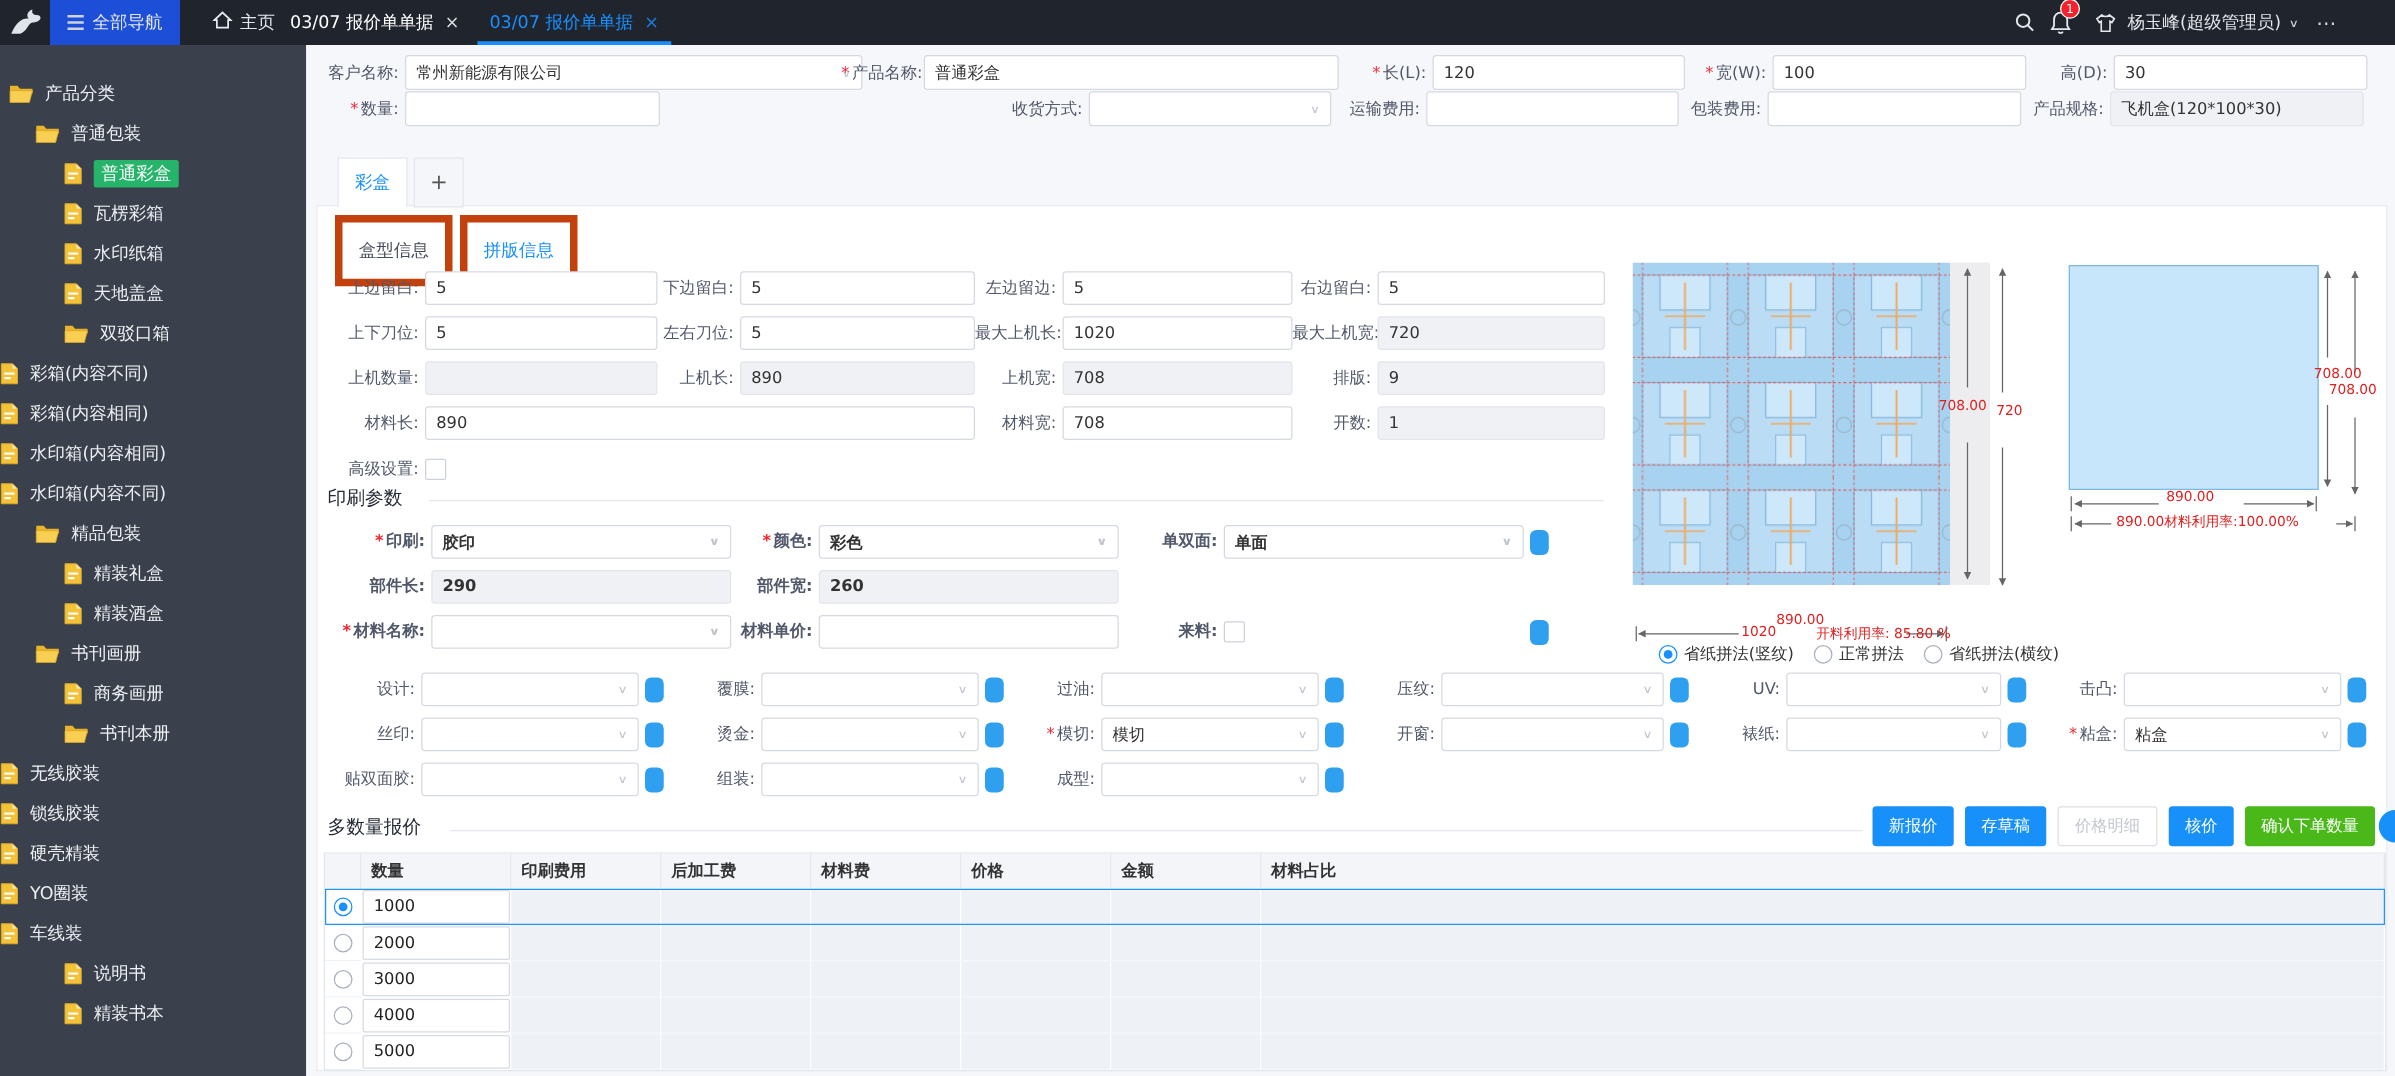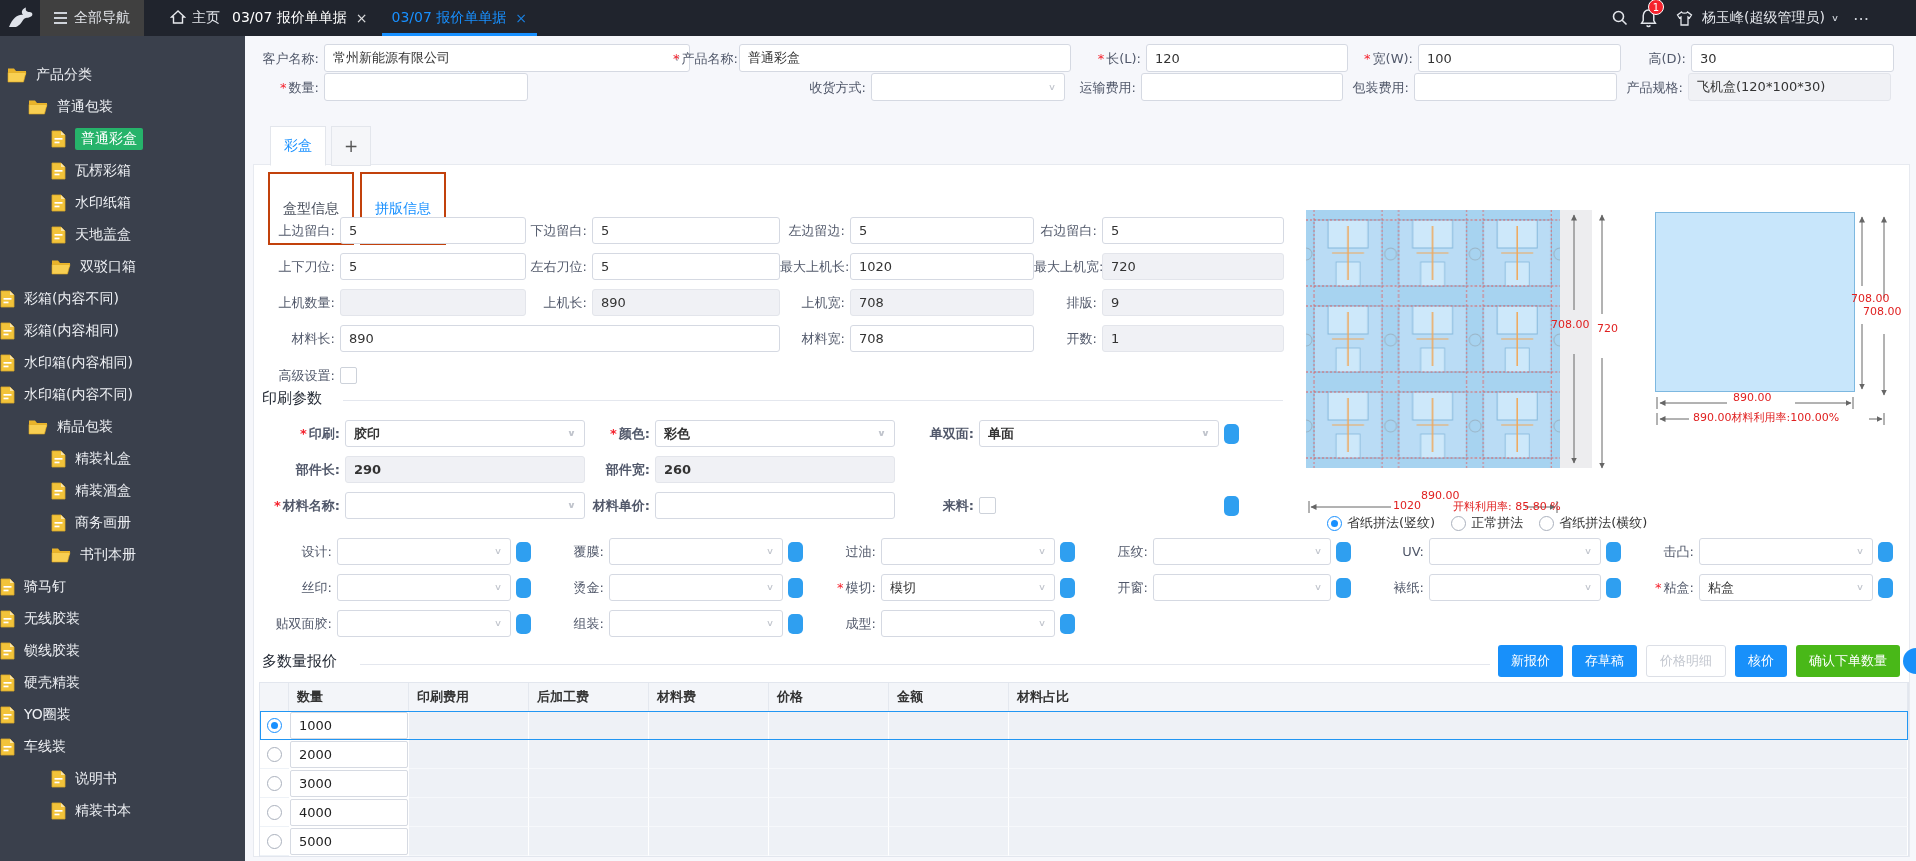--- a/index.html
+++ b/index.html
@@ -1,21 +1,21 @@
 <!DOCTYPE html>
 <html><head>
 <meta charset="utf-8">
 <style>
   html,body{margin:0;padding:0;background:#262a33;}
   #app{position:relative;width:1916px;height:861px;overflow:hidden;background:#f4f6f9;
        font-family:"DejaVu Sans","Liberation Sans",sans-serif;-webkit-font-smoothing:antialiased;}
   
   #topbar{position:absolute;left:0;top:0;width:1916px;height:36px;background:#20242d;display:flex;align-items:center;color:#e3e6eb;}
   .logo{width:40px;height:36px;display:flex;align-items:center;justify-content:center;}
-  .navtog{height:36px;background:#404040;display:flex;align-items:center;gap:7px;padding:0 14px;font-size:14px;cursor:pointer;}
+  .navtog{height:36px;background:#1d4ed8;display:flex;align-items:center;gap:7px;padding:0 14px;font-size:14px;cursor:pointer;}
   .burger{display:flex;flex-direction:column;gap:3px;}
   .burger i{display:block;width:13px;height:2px;background:#cfd3da;}
   .home{display:flex;align-items:center;gap:6px;margin-left:26px;font-size:14px;cursor:pointer;}
   .tb-tab{position:relative;height:36px;display:flex;align-items:center;gap:9px;padding:0 12px;font-size:14px;color:#fff;cursor:pointer;}
   .tb-tab:first-of-type{margin-left:28px;}
   .tb-tab .x{font-size:14px;opacity:.85;}
   .tb-tab.active{color:#1890ff;}
   .tb-tab.active::after{content:"";position:absolute;left:2px;right:2px;bottom:0;height:3px;background:#1890ff;}
   .tb-sp{flex:1;}
   .tb-ic{display:flex;align-items:center;justify-content:center;width:28px;height:36px;cursor:pointer;}
@@ -45,21 +45,21 @@
   .caret{color:#c0c4cc;font-size:11px;margin-left:4px;transform:scaleY(.8);}
   .ctl.ro{background:#f0f1f5;border-color:#e3e5eb;}
   .chk{width:15px;height:15px;border:1px solid #cdd2da;border-radius:2px;background:#fff;align-self:center;cursor:pointer;}
   .sq{width:15px;height:20px;border-radius:5px;background:#2f9ff0;align-self:center;justify-self:start;margin-left:5px;cursor:pointer;}
   
   #ptabs{position:absolute;left:25px;top:90px;display:flex;gap:5px;z-index:3;}
   .ptab{height:38px;display:flex;align-items:center;padding:0 13px;background:#fff;border:1px solid #e3e6ec;border-bottom:1px solid #fff;
         font-size:14px;color:#1890ff;cursor:pointer;}
   .ptab.add{background:#f5f6f9;color:#555;border-bottom:1px solid #e3e6ec;font-size:17px;padding:0 12px;}
   #itabs{position:absolute;left:23px;top:136px;display:flex;gap:6px;z-index:3;}
-  .itab{height:37px;padding:16px 13px;font-size:14px;border:2px solid #c2410c;background:#fff;color:#454c59;display:flex;align-items:center;cursor:pointer;}
+  .itab{height:37px;padding:4px 13px;font-size:14px;border:6px solid #c2410c;background:#fff;color:#454c59;display:flex;align-items:center;cursor:pointer;}
   .itab.active{color:#1890ff;}
   
   .prow{display:grid;height:27px;margin-bottom:9px;}
   .panel-row{grid-template-columns:78px 186px 66px 188px 70px 184px 68px 182px;}
   .print-row{grid-template-columns:83px 240px 70px 240px 84px 240px 26px;font-weight:bold;}
   .proc-row{grid-template-columns:75px 174px 27px 71px 174px 27px 71px 174px 27px 71px 178px 27px 71px 172px 27px 71px 174px 27px;}
   #panel-rows{position:absolute;left:17px;top:181px;z-index:3;}
   #print-rows{position:absolute;left:17px;top:384px;z-index:3;}
   #proc-rows{position:absolute;left:17px;top:502px;z-index:3;}
   #adv-row{position:absolute;left:17px;top:326px;display:flex;align-items:center;z-index:3;}
@@ -293,50 +293,48 @@
         <span class="s-ico">
           <svg width="15" height="18" viewBox="0 0 15 18">
             <path d="M1 1 h9 l4 4 v12 h-13 z" fill="#f2c33a" stroke="#d9a82a" stroke-width="0.8"></path>
             <path d="M10 1 l4 4 h-4 z" fill="#fff" opacity="0.55"></path>
             <rect x="3.5" y="8" width="8" height="1.7" fill="#fff"></rect>
             <rect x="3.5" y="11.6" width="5" height="1.7" fill="#fff"></rect>
           </svg>
         </span>
         <span class="s-lbl">精装酒盒</span>
       </div>
-      <div class="s-item lv2">
-        <span class="s-ico">
-          <svg width="15" height="18" viewBox="0 0 15 18">
-            <path d="M1 1 h9 l4 4 v12 h-13 z" fill="#f2c33a" stroke="#d9a82a" stroke-width="0.8"></path>
-            <path d="M10 1 l4 4 h-4 z" fill="#fff" opacity="0.55"></path>
-            <rect x="3.5" y="8" width="8" height="1.7" fill="#fff"></rect>
-            <rect x="3.5" y="11.6" width="5" height="1.7" fill="#fff"></rect>
-          </svg>
-        </span>
-        <span class="s-lbl">商务画册</span>
-      </div>
-      <div class="s-item lv2">
+      <div class="s-item lv1">
         <span class="s-ico">
           <svg width="20" height="16" viewBox="0 0 20 16">
             <path d="M1 1.5 h6 l2 2.5 h10 v4 h-18 z" fill="#e9b32a"></path>
             <path d="M1 5.5 h18 l-2.5 9.5 h-15.5 z" fill="#f8cf52" stroke="#dba61f" stroke-width="0.6"></path>
           </svg>
         </span>
+        <span class="s-lbl">书刊画册</span>
+      </div>
+      <div class="s-item lv2">
+        <span class="s-ico">
+          <svg width="15" height="18" viewBox="0 0 15 18">
+            <path d="M1 1 h9 l4 4 v12 h-13 z" fill="#f2c33a" stroke="#d9a82a" stroke-width="0.8"></path>
+            <path d="M10 1 l4 4 h-4 z" fill="#fff" opacity="0.55"></path>
+            <rect x="3.5" y="8" width="8" height="1.7" fill="#fff"></rect>
+            <rect x="3.5" y="11.6" width="5" height="1.7" fill="#fff"></rect>
+          </svg>
+        </span>
+        <span class="s-lbl">商务画册</span>
+      </div>
+      <div class="s-item lv2">
+        <span class="s-ico">
+          <svg width="20" height="16" viewBox="0 0 20 16">
+            <path d="M1 1.5 h6 l2 2.5 h10 v4 h-18 z" fill="#e9b32a"></path>
+            <path d="M1 5.5 h18 l-2.5 9.5 h-15.5 z" fill="#f8cf52" stroke="#dba61f" stroke-width="0.6"></path>
+          </svg>
+        </span>
         <span class="s-lbl">书刊本册</span>
-      </div>
-      <div class="s-item lv3">
-        <span class="s-ico">
-          <svg width="15" height="18" viewBox="0 0 15 18">
-            <path d="M1 1 h9 l4 4 v12 h-13 z" fill="#f2c33a" stroke="#d9a82a" stroke-width="0.8"></path>
-            <path d="M10 1 l4 4 h-4 z" fill="#fff" opacity="0.55"></path>
-            <rect x="3.5" y="8" width="8" height="1.7" fill="#fff"></rect>
-            <rect x="3.5" y="11.6" width="5" height="1.7" fill="#fff"></rect>
-          </svg>
-        </span>
-        <span class="s-lbl">骑马钉</span>
       </div>
       <div class="s-item lv3">
         <span class="s-ico">
           <svg width="15" height="18" viewBox="0 0 15 18">
             <path d="M1 1 h9 l4 4 v12 h-13 z" fill="#f2c33a" stroke="#d9a82a" stroke-width="0.8"></path>
             <path d="M10 1 l4 4 h-4 z" fill="#fff" opacity="0.55"></path>
             <rect x="3.5" y="8" width="8" height="1.7" fill="#fff"></rect>
             <rect x="3.5" y="11.6" width="5" height="1.7" fill="#fff"></rect>
           </svg>
         </span>

